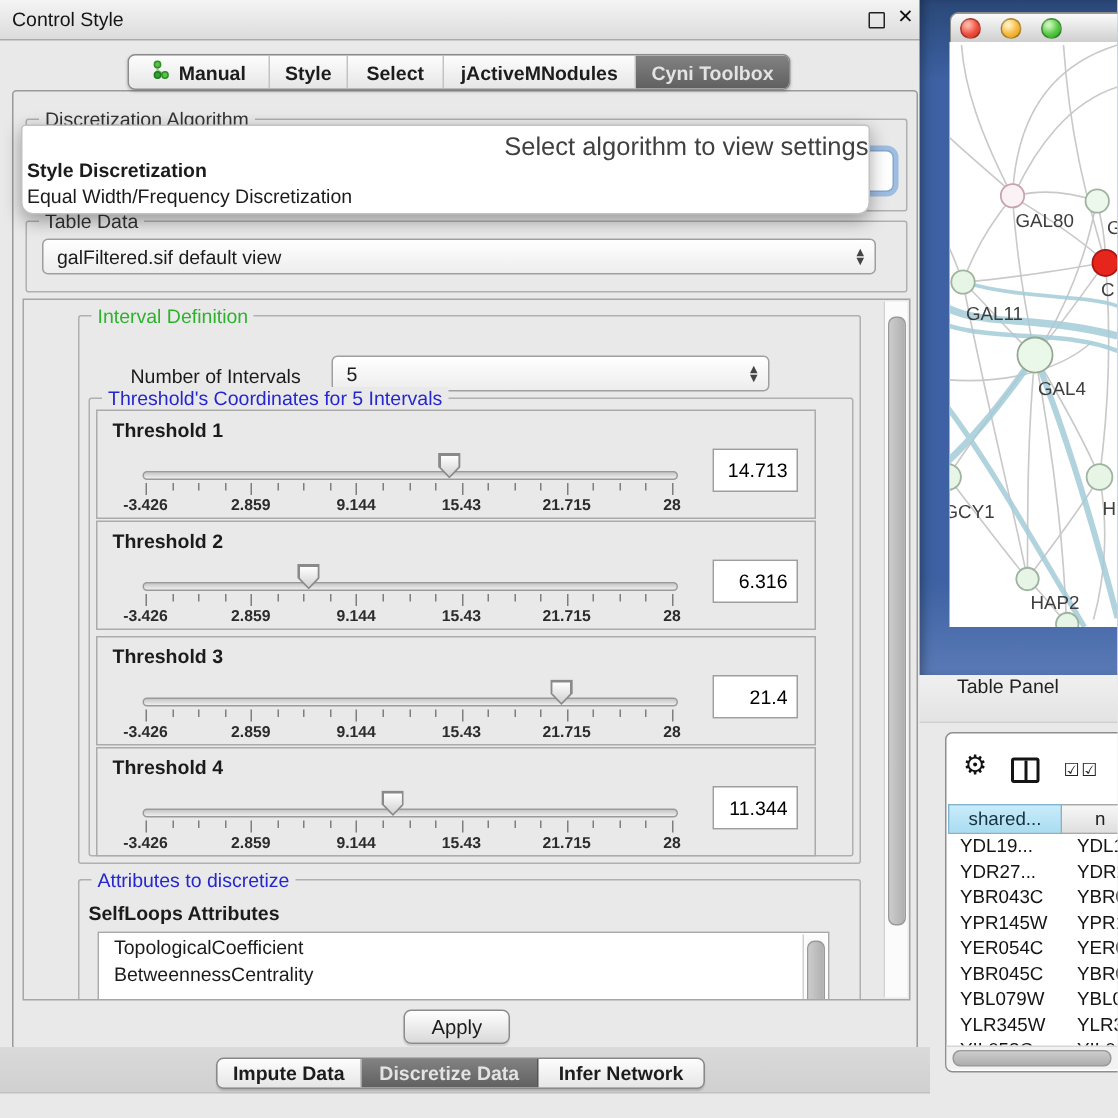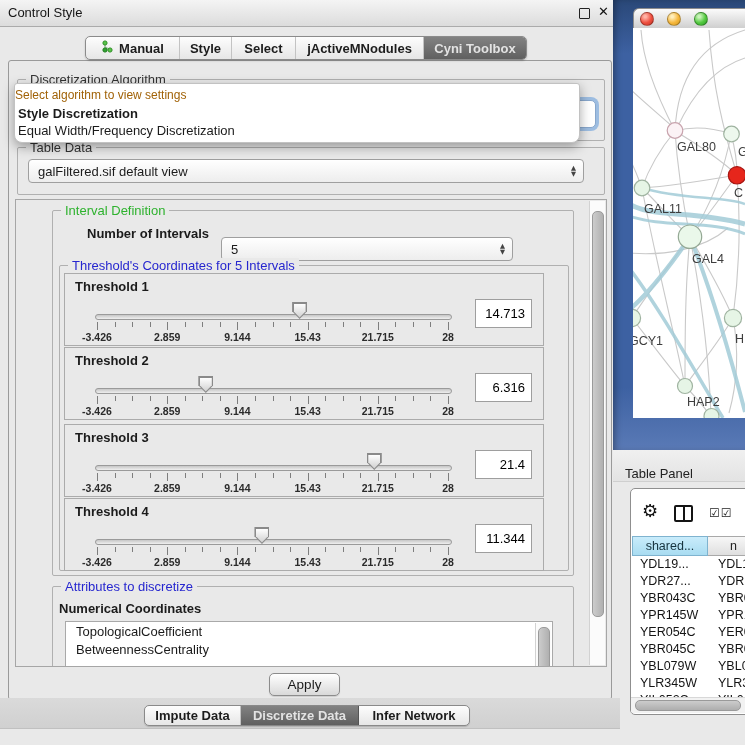--- a/index.html
+++ b/index.html
@@ -26,21 +26,21 @@
 
   .grp{border:1px solid #b0b0b0;border-radius:2px}
   .grp-title{position:absolute;top:-8px;left:8px;background:#e9e9e9;padding:0 4px;font-size:13px;line-height:15px;white-space:nowrap}
   .t-green{color:#2eb22e}.t-blue{color:#2626cf}.t-plain{color:#333}
 
   .focus-combo{left:8px;top:20px;width:568px;height:26px;background:#fff;border:1px solid #88a7cc;border-radius:5px;
                box-shadow:0 0 0 3px rgba(106,160,220,.6)}
 
   .popup{left:14px;top:83px;width:564px;height:58px;background:#fff;border:1px solid #c2c2c2;
          border-radius:3px 3px 8px 8px;box-shadow:0 4px 12px rgba(0,0,0,.35);z-index:60}
-  .popup .hint{top:4px;left:0;width:100%;text-align:left;color:#a16207;font-size:12px}
+  .popup .hint{top:4px;left:0;width:100%;text-align:right;color:#404040;font-size:17px}
   .popup .opt{left:0;width:100%;padding:1px 0 1px 3px;font-size:13px;box-sizing:border-box}
   .popup .opt.bold{font-weight:bold}
 
   .combo{background:linear-gradient(#ffffff,#ededed);border:1px solid #9f9f9f;border-radius:4px;
          display:flex;align-items:center;padding:0 22px 0 9px;font-size:13px;box-sizing:border-box;
          box-shadow:inset 0 1px 0 #fff}
   .spinner{position:absolute;right:7px;top:50%;transform:translateY(-50%);display:flex;flex-direction:column;
            align-items:center;line-height:6px;font-size:6.5px;color:#444}
   .spinner span{font-family:"DejaVu Sans",sans-serif}
 
@@ -85,21 +85,21 @@
   .nettitle{left:633px;top:8px;width:112px;height:20px;background:linear-gradient(#fbfbfb,#cdcdcd);
             border-top-left-radius:6px;border-bottom:1px solid #9a9a9a;border-left:1px solid #8d8d8d;border-top:1px solid #8d8d8d}
   .tl{position:absolute;top:3px;width:14px;height:14px;border-radius:50%;border:1px solid rgba(0,0,0,.28);box-sizing:border-box}
   .tl.red{left:6px;background:radial-gradient(circle at 35% 30%,#ffb3a6 10%,#ee4f3f 55%,#c23425)}
   .tl.yellow{left:33px;background:radial-gradient(circle at 35% 30%,#ffeebb 10%,#f6b73c 55%,#d2991f)}
   .tl.green{left:60px;background:radial-gradient(circle at 35% 30%,#c9f3ba 10%,#52c93f 55%,#2f9e28)}
   .netcanvas{left:633px;top:28px;width:112px;height:390px;background:#fff;overflow:hidden}
 
   
   .tphead{left:613px;top:450px;width:132px;height:32px;background:linear-gradient(#f0f0f0,#e3e3e3);
-          border-bottom:1px solid #cfcfcf;display:flex;align-items:flex-end;padding-left:12px;box-sizing:border-box;font-size:13px;color:#222}
+          border-bottom:1px solid #cfcfcf;display:flex;align-items:flex-start;padding-left:25px;box-sizing:border-box;font-size:13px;color:#222}
   .tablebox{left:630px;top:488px;width:130px;height:225px;background:#fff;border:1px solid #8f8f8f;
             border-radius:5px 0 0 5px;overflow:hidden}
   .gear-icon{left:11px;top:13px;font-size:18px;line-height:18px;color:#111}
   .split-icon{left:43px;top:16px;width:15px;height:13px;border:2px solid #141414;border-radius:2px}
   .split-icon i{position:absolute;left:50%;top:0;bottom:0;width:2px;background:#141414;display:block;transform:translateX(-50%)}
   .checks-icon{left:78px;top:17px;font-size:12px;letter-spacing:1px;color:#222}
   .th1{position:absolute;left:1px;top:47px;width:76px;height:20px;background:linear-gradient(#c9ecfb,#a9dcf1);
        border:1px solid #7fb3cf;box-sizing:border-box;display:flex;align-items:center;justify-content:center;
        font-size:12.5px;color:#16323e}
   .th2{position:absolute;left:77px;top:47px;width:83px;height:20px;background:linear-gradient(#f7f7f7,#dfdfdf);
@@ -160,21 +160,21 @@
           <span>▼</span>
         </span>
     </div>
   </div>
 
   <div class="abs scrollpanel" style="left:6px;top:138px">
 
     <div class="abs grp" style="left:36px;top:10px;width:520px;height:364px">
       <div class="grp-title t-green">Interval Definition</div>
 
-      <div class="abs" style="left:34px;top:15px;font-weight:bold">Number of Intervals</div>
+      <div class="abs" style="left:34px;top:32px;font-weight:normal">Number of Intervals</div>
       <div class="abs combo" style="left:168px;top:26px;width:292px;height:24px">
         <span>5</span>
         <span class="spinner icon">
             <span>▲</span>
             <span>▼</span>
           </span>
       </div>
 
       <div class="abs grp" style="left:6px;top:54px;width:508px;height:304px">
         <div class="grp-title t-blue">Threshold's Coordinates for 5 Intervals</div>
@@ -318,21 +318,21 @@
                 <i></i>
               </div>
               <input class="valbox" readonly="" value="11.344" style="">
             </div>
           </div>
       </div>
     </div>
 
     <div class="abs grp" style="left:36px;top:386px;width:520px;height:150px">
       <div class="grp-title t-blue">Attributes to discretize</div>
-      <div class="abs" style="left:6px;top:14px;font-weight:bold">Numerical Coordinates</div>
+      <div class="abs" style="left:6px;top:14px;font-weight:bold">SelfLoops Attributes</div>
       <div class="attrlist">
         <div>
             <div class="litem">TopologicalCoefficient</div>
             <div class="litem">BetweennessCentrality</div>
           </div>
         <div class="vsb">
           <div class="thumb" style="left:2px;width:10px;top:4px;height:90px"></div>
         </div>
       </div>
     </div>

